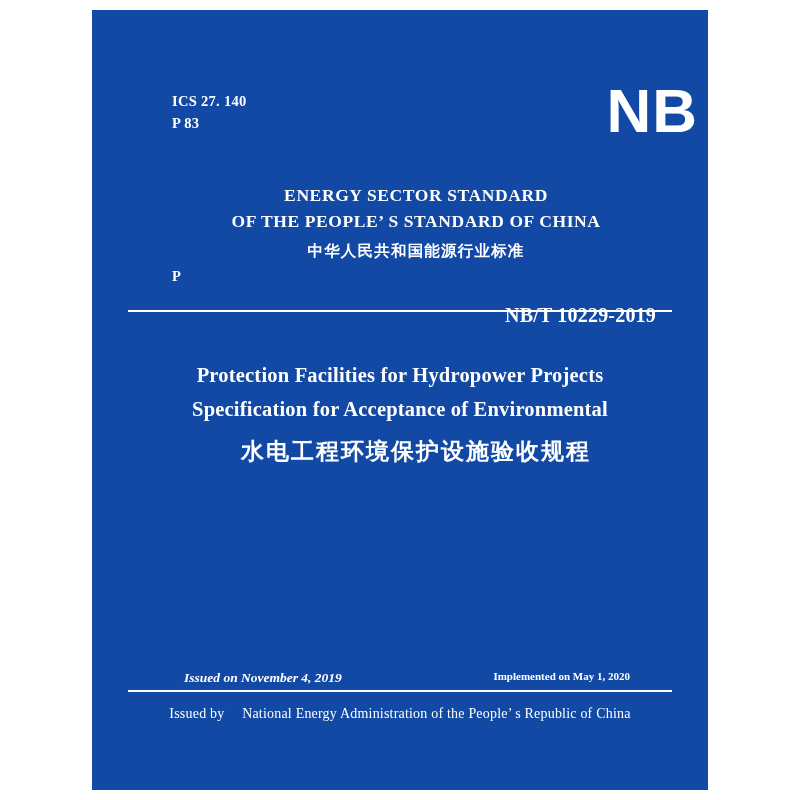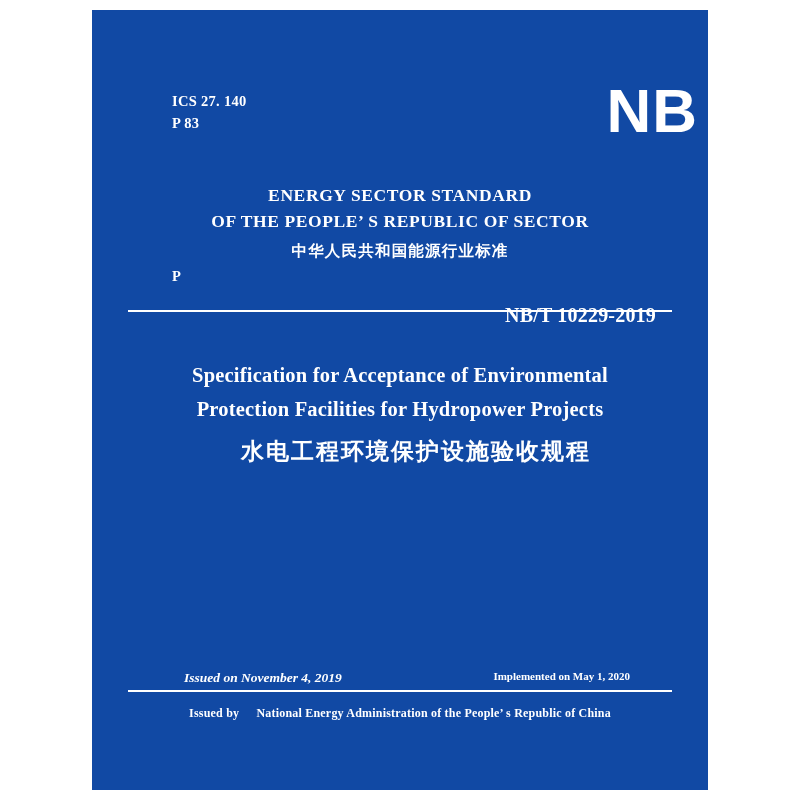--- a/index.html
+++ b/index.html
@@ -51,21 +51,21 @@
     font-family: "Liberation Sans", sans-serif;
     font-weight: bold;
     font-size: 62px;
     letter-spacing: 1px;
     line-height: 66px;
   }
 
   
   .std-title {
     position: absolute;
-    left: 0;
+    left: 16px;
     top: 172px;
     width: 100%;
     text-align: center;
   }
   .std-title .en1,
   .std-title .en2 {
     font-family: "Liberation Serif", serif;
     font-weight: bold;
     font-size: 17.5px;
     letter-spacing: 0.6px;
@@ -165,55 +165,55 @@
     font-size: 11px;
   }
 
   
   .publisher {
     position: absolute;
     left: 0;
     top: 696px;
     width: 100%;
     text-align: center;
-    font-weight: bold;
-    font-size: 12px;
+    font-weight: normal;
+    font-size: 14px;
     letter-spacing: 0.2px;
   }
   .publisher .pb-by { margin-right: 14px; }
 </style>
 </head>
 <body>
 
 <div class="cover">
 
   <div class="top-row">
     <div class="ics-block">
       <div>ICS 27. 140</div>
       <div>P 83</div>
     </div>
     <div class="nb-logo">NB</div>
   </div>
 
   <div class="std-title">
     <div class="en1">ENERGY SECTOR STANDARD</div>
-    <div class="en2">OF THE PEOPLE’ S REPUBLIC OF SECTOR</div>
+    <div class="en2">OF THE PEOPLE’ S STANDARD OF CHINA</div>
     <div class="cn">中华人民共和国能源行业标准</div>
   </div>
 
   <div class="code-row">
     <div class="p-mark">P</div>
     <div class="std-no">NB/T 10229-2019</div>
   </div>
 
   <div class="rule rule-top"></div>
 
   <div class="main-title">
+    <div class="mt-en">Protection Facilities for Hydropower Projects</div>
     <div class="mt-en">Specification for Acceptance of Environmental</div>
-    <div class="mt-en">Protection Facilities for Hydropower Projects</div>
     <div class="mt-cn">水电工程环境保护设施验收规程</div>
   </div>
 
   <div class="dates">
     <div class="issued">Issued on November 4, 2019</div>
     <div class="implemented">Implemented on May 1, 2020</div>
   </div>
 
   <div class="rule rule-bottom"></div>
 

